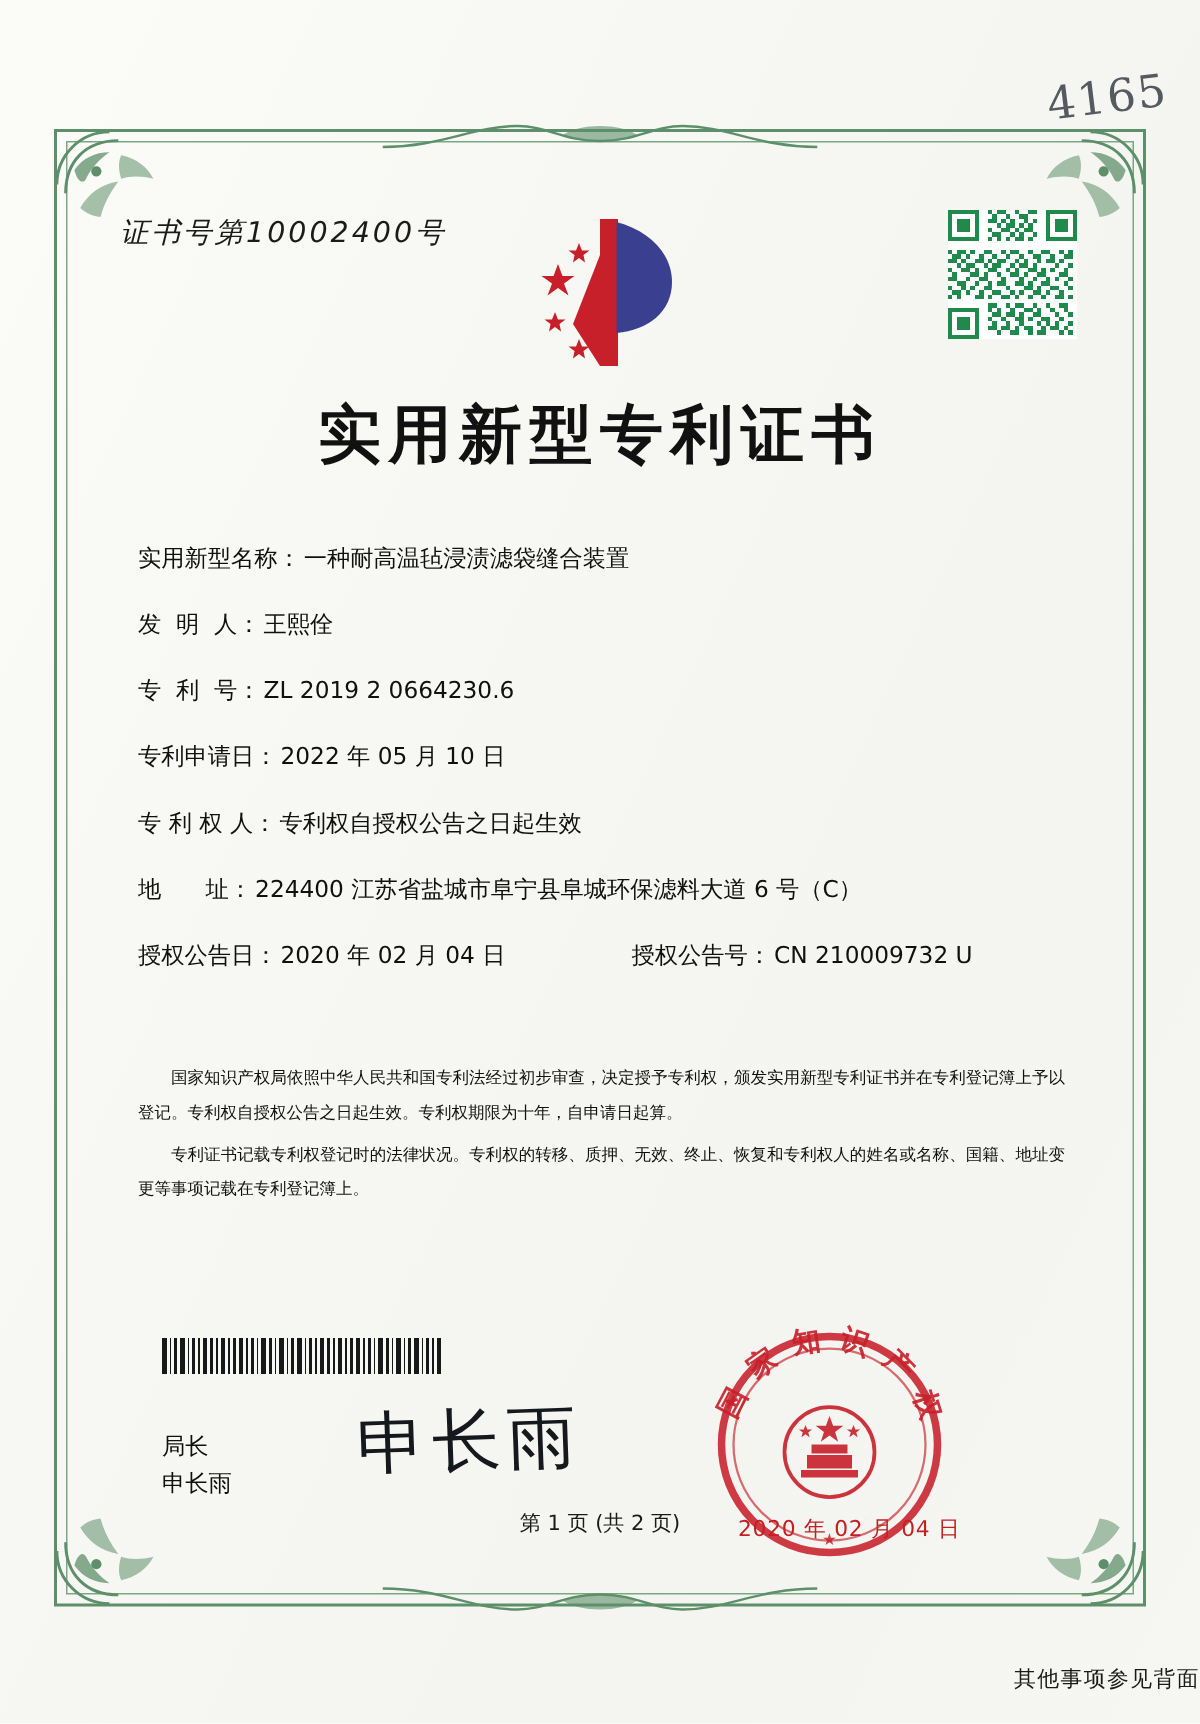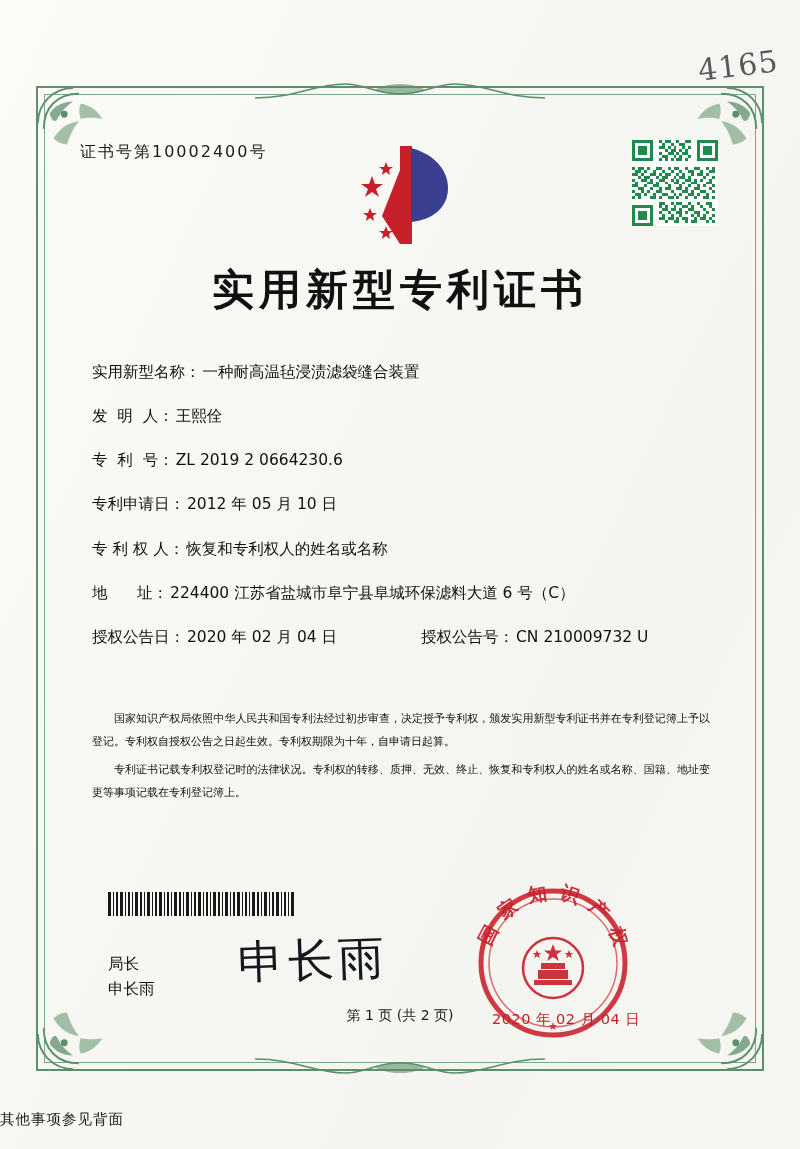--- a/index.html
+++ b/index.html
@@ -68,24 +68,25 @@
     color: #5d8f6a;
   }
   #edge-top { left: 255px; top: 78px; width: 290px; height: 26px;}
   #edge-bottom { left: 255px; bottom: 70px; width: 290px; height: 26px; transform: scaleY(-1);}
   .edge-orn svg { width: 100%; height: 100%; display:block; }
 
   
   #cert-no {
     position: absolute;
     left: 80px; top: 142px;
-    font-size: 16px;
+    font-size: 19px;
     color: #1b1b1b;
     letter-spacing: 2px;
     font-family: "DejaVu Sans", sans-serif;
+    font-style: italic;
   }
 
   
   #logo {
     position: absolute;
     left: 348px; top: 140px;
     width: 112px; height: 115px;
   }
   
   #qr {
@@ -204,21 +205,21 @@
     top: 1007px;
     text-align: center;
     font-size: 14px;
     color: #1a1a1a;
     font-family: "DejaVu Sans", sans-serif;
   }
   #footer-note {
     position: absolute;
     left: 0; right: 0;
     top: 1110px;
-    text-align: left;
+    text-align: right;
     font-size: 14.5px;
     color: #1a1a1a;
     font-family: Liberation Mono, monospace;
     letter-spacing: 1px;
   }
 </style>
 </head>
 <body>
 
 <div id="page">
@@ -512,25 +513,25 @@
     <div class="field-row">
       <span class="field-label">发  明  人：</span>
       <span class="field-value">王熙佺</span>
     </div>
     <div class="field-row">
       <span class="field-label">专  利  号：</span>
       <span class="field-value">ZL 2019 2 0664230.6</span>
     </div>
     <div class="field-row">
       <span class="field-label">专利申请日：</span>
-      <span class="field-value">2012 年 05 月 10 日</span>
+      <span class="field-value">2022 年 05 月 10 日</span>
     </div>
     <div class="field-row">
       <span class="field-label">专 利 权 人：</span>
-      <span class="field-value">恢复和专利权人的姓名或名称</span>
+      <span class="field-value">专利权自授权公告之日起生效</span>
     </div>
     <div class="field-row">
       <span class="field-label">地      址：</span>
       <span class="field-value">224400 江苏省盐城市阜宁县阜城环保滤料大道 6 号（C）</span>
     </div>
     <div class="field-row two">
       <span class="field-label">授权公告日：</span>
       <span class="field-value">2020 年 02 月 04 日</span>
       <span class="second-label">授权公告号：</span>
       <span class="field-value">CN 210009732 U</span>

